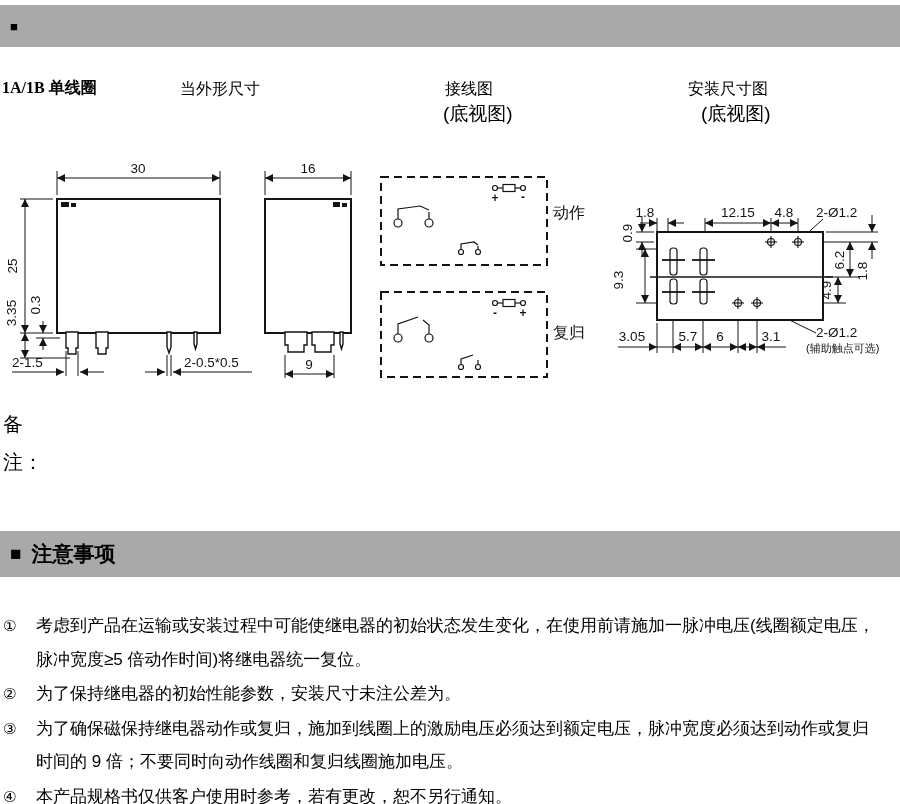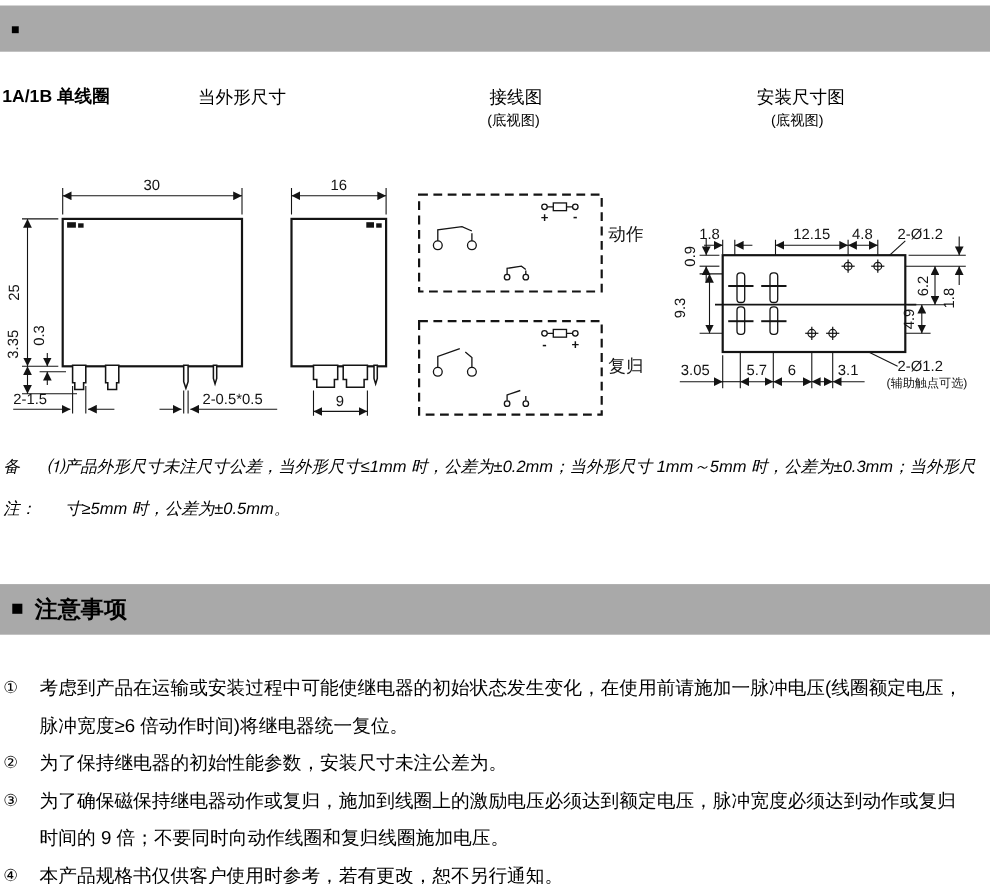--- a/index.html
+++ b/index.html
@@ -6,34 +6,34 @@
   .page{position:relative;width:900px;height:804px;background:#fff;overflow:hidden;
         font-family:"Liberation Sans","DejaVu Sans",sans-serif;color:#000;}
   .bar{position:absolute;left:0;width:900px;background:#a9a9a9;color:#000;
        font-weight:bold;display:flex;align-items:center;}
   .bar1{top:5px;height:42px;font-size:20px;padding-left:10px;box-sizing:border-box;}
   .bar2{top:531px;height:46px;font-size:21px;padding-left:10px;box-sizing:border-box;}
   .bar .sq{margin-right:10px;}
   .bar1 .sq{font-size:13px;}
   .bar2 .sq{font-size:19px;}
   .collabel{position:absolute;font-size:16px;white-space:nowrap;}
-  .collabel.bold{font-weight:bold;}
-  .colsub{position:absolute;font-size:13px;white-space:nowrap;text-align:right;}
+  .collabel.bold{font-weight:bold;font-family:Liberation Serif, serif;}
+  .colsub{position:absolute;font-size:19px;white-space:nowrap;text-align:right;}
   .draw{position:absolute;}
   .dl line{stroke:#141414;stroke-width:1;}
   .body{fill:#fff;stroke:#141414;stroke-width:2;}
   .pin path{fill:#fff;stroke:#141414;stroke-width:1.4;}
   .dash{fill:none;stroke:#141414;stroke-width:2;stroke-dasharray:8 5;}
   .sym{stroke:#141414;stroke-width:1.2;fill:none;}
   .tick{stroke:#141414;stroke-width:1.8;}
   svg text{font-family:"Liberation Sans","DejaVu Sans",sans-serif;font-size:13.5px;fill:#141414;}
   svg text.cjk{font-size:16px;}
   svg text.pol{font-size:12px;font-weight:bold;}
   svg text.small{font-size:11px;}
-  .remarks{position:absolute;left:3px;top:406px;display:flex;font-size:15px;line-height:37.5px;font-style:italic;}
+  .remarks{position:absolute;left:3px;top:406px;display:flex;font-size:20px;line-height:37.5px;}
   .remarks-label{flex:none;width:40px;}
   .remarks-body{width:850px;}
   .remark-item{padding-left:16px;text-indent:-16px;}
   .cautions{position:absolute;left:3px;top:609px;width:882px;}
   .caution-item{display:flex;font-size:17px;line-height:33.5px;margin-bottom:1px;}
   .cnum{flex:none;width:33px;font-size:15px;}
   .ctext{flex:1;}
 </style>
 </head>
 <body>
@@ -248,33 +248,32 @@
     <text x="78" y="176" text-anchor="middle">5.7</text>
     <text x="110" y="176" text-anchor="middle">6</text>
     <text x="161" y="176" text-anchor="middle">3.1</text>
     <text x="206" y="172">2-Ø1.2</text>
     <text class="small" x="196" y="187">(辅助触点可选)</text>
   </svg>
 
   <div class="remarks">
     <span class="remarks-label">备注：</span>
     <div class="remarks-body">
-      <div class="remark-item"><span>⑴</span><span>产品外形尺寸未注尺寸公差，当外形尺寸≤1mm 时，公差为±0.2mm；当外形尺寸 1mm～5mm 时，公差为±0.3mm；当外形尺寸≥5mm 时，公差为±0.5mm。</span></div>
     </div>
   </div>
 
   <div class="bar bar2">
     <span class="sq">■</span>
     <span>注意事项</span>
   </div>
 
   <div class="cautions">
     <div class="caution-item">
         <span class="cnum">①</span>
-        <div class="ctext">考虑到产品在运输或安装过程中可能使继电器的初始状态发生变化，在使用前请施加一脉冲电压(线圈额定电压，脉冲宽度≥6 倍动作时间)将继电器统一复位。</div>
+        <div class="ctext">考虑到产品在运输或安装过程中可能使继电器的初始状态发生变化，在使用前请施加一脉冲电压(线圈额定电压，脉冲宽度≥5 倍动作时间)将继电器统一复位。</div>
       </div>
     <div class="caution-item">
         <span class="cnum">②</span>
         <div class="ctext">为了保持继电器的初始性能参数，安装尺寸未注公差为。</div>
       </div>
     <div class="caution-item">
         <span class="cnum">③</span>
         <div class="ctext">为了确保磁保持继电器动作或复归，施加到线圈上的激励电压必须达到额定电压，脉冲宽度必须达到动作或复归时间的 9 倍；不要同时向动作线圈和复归线圈施加电压。</div>
       </div>
     <div class="caution-item">

